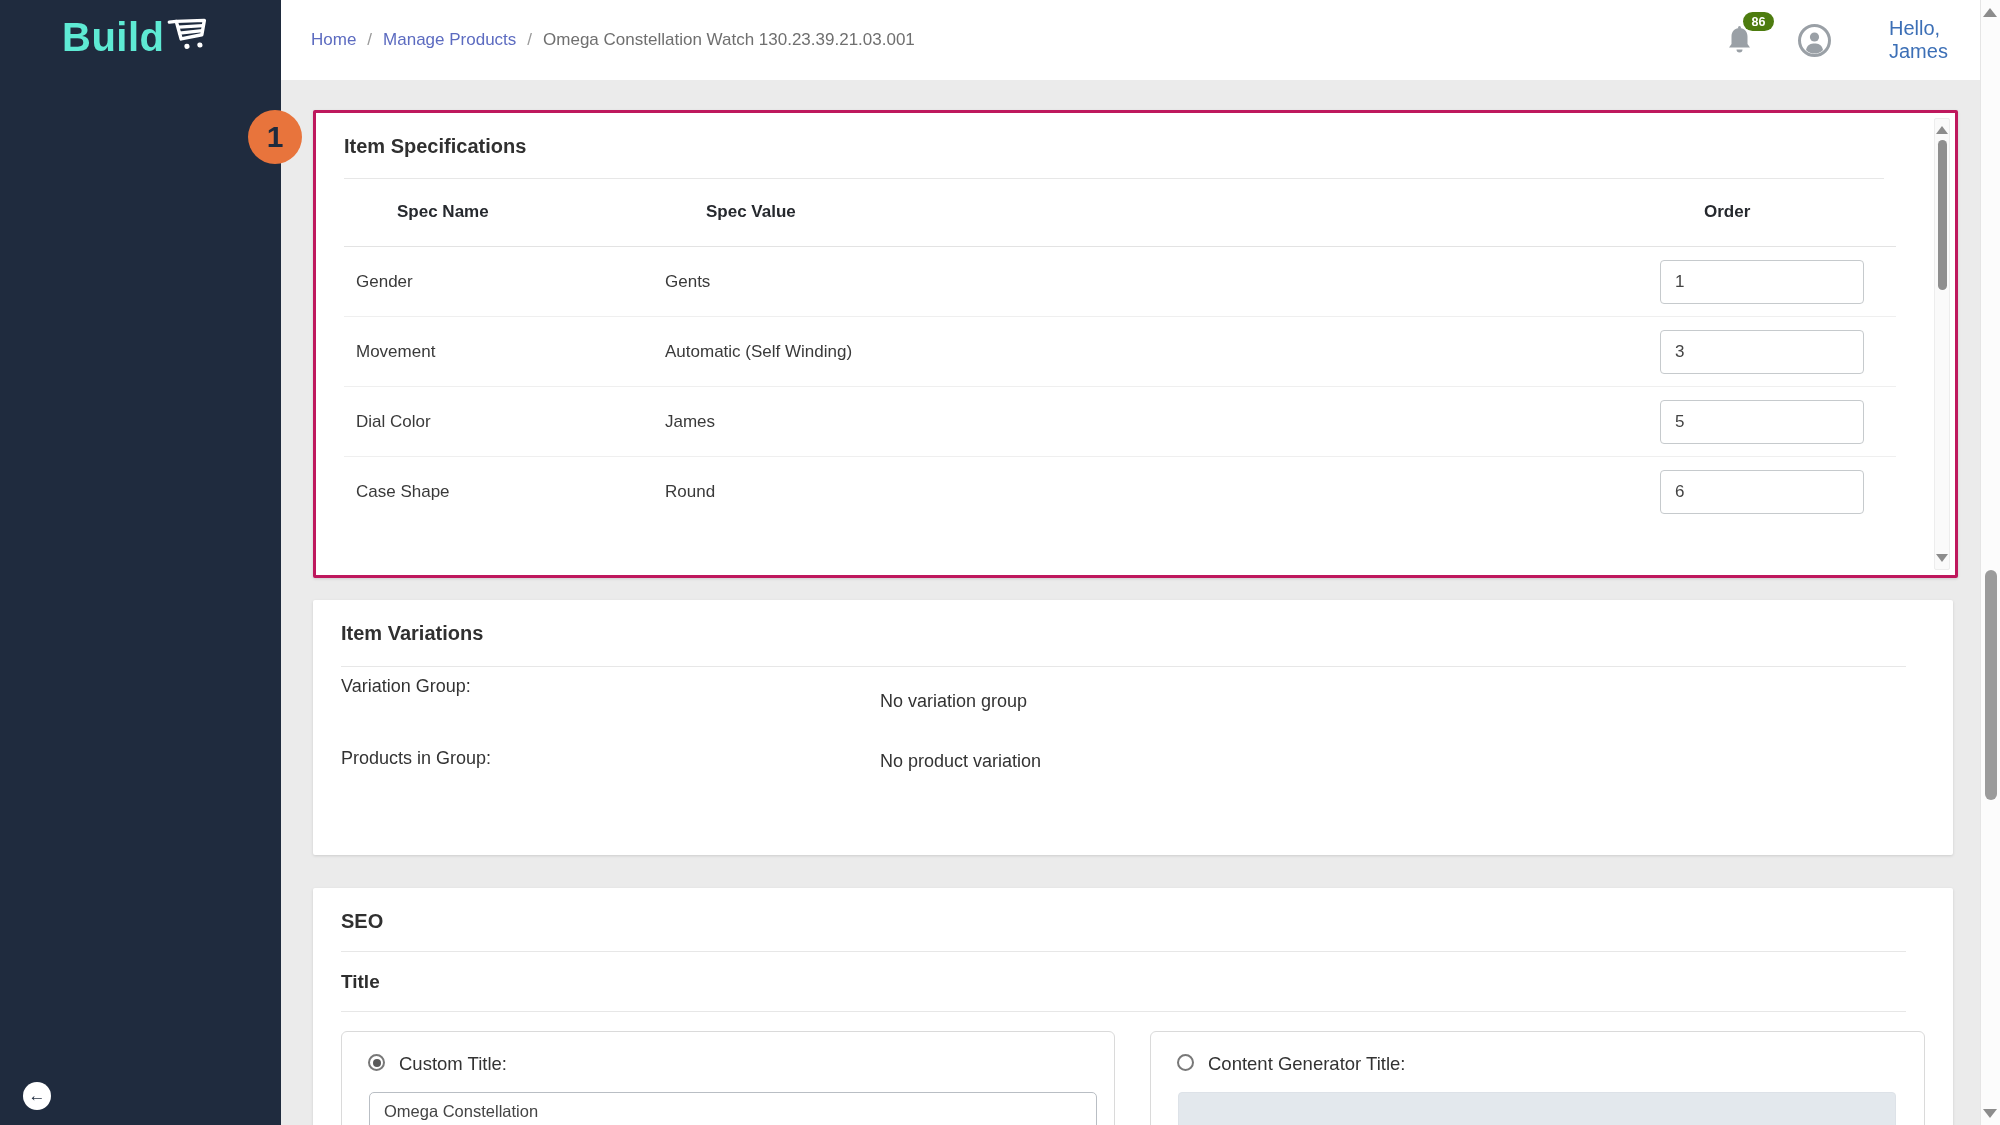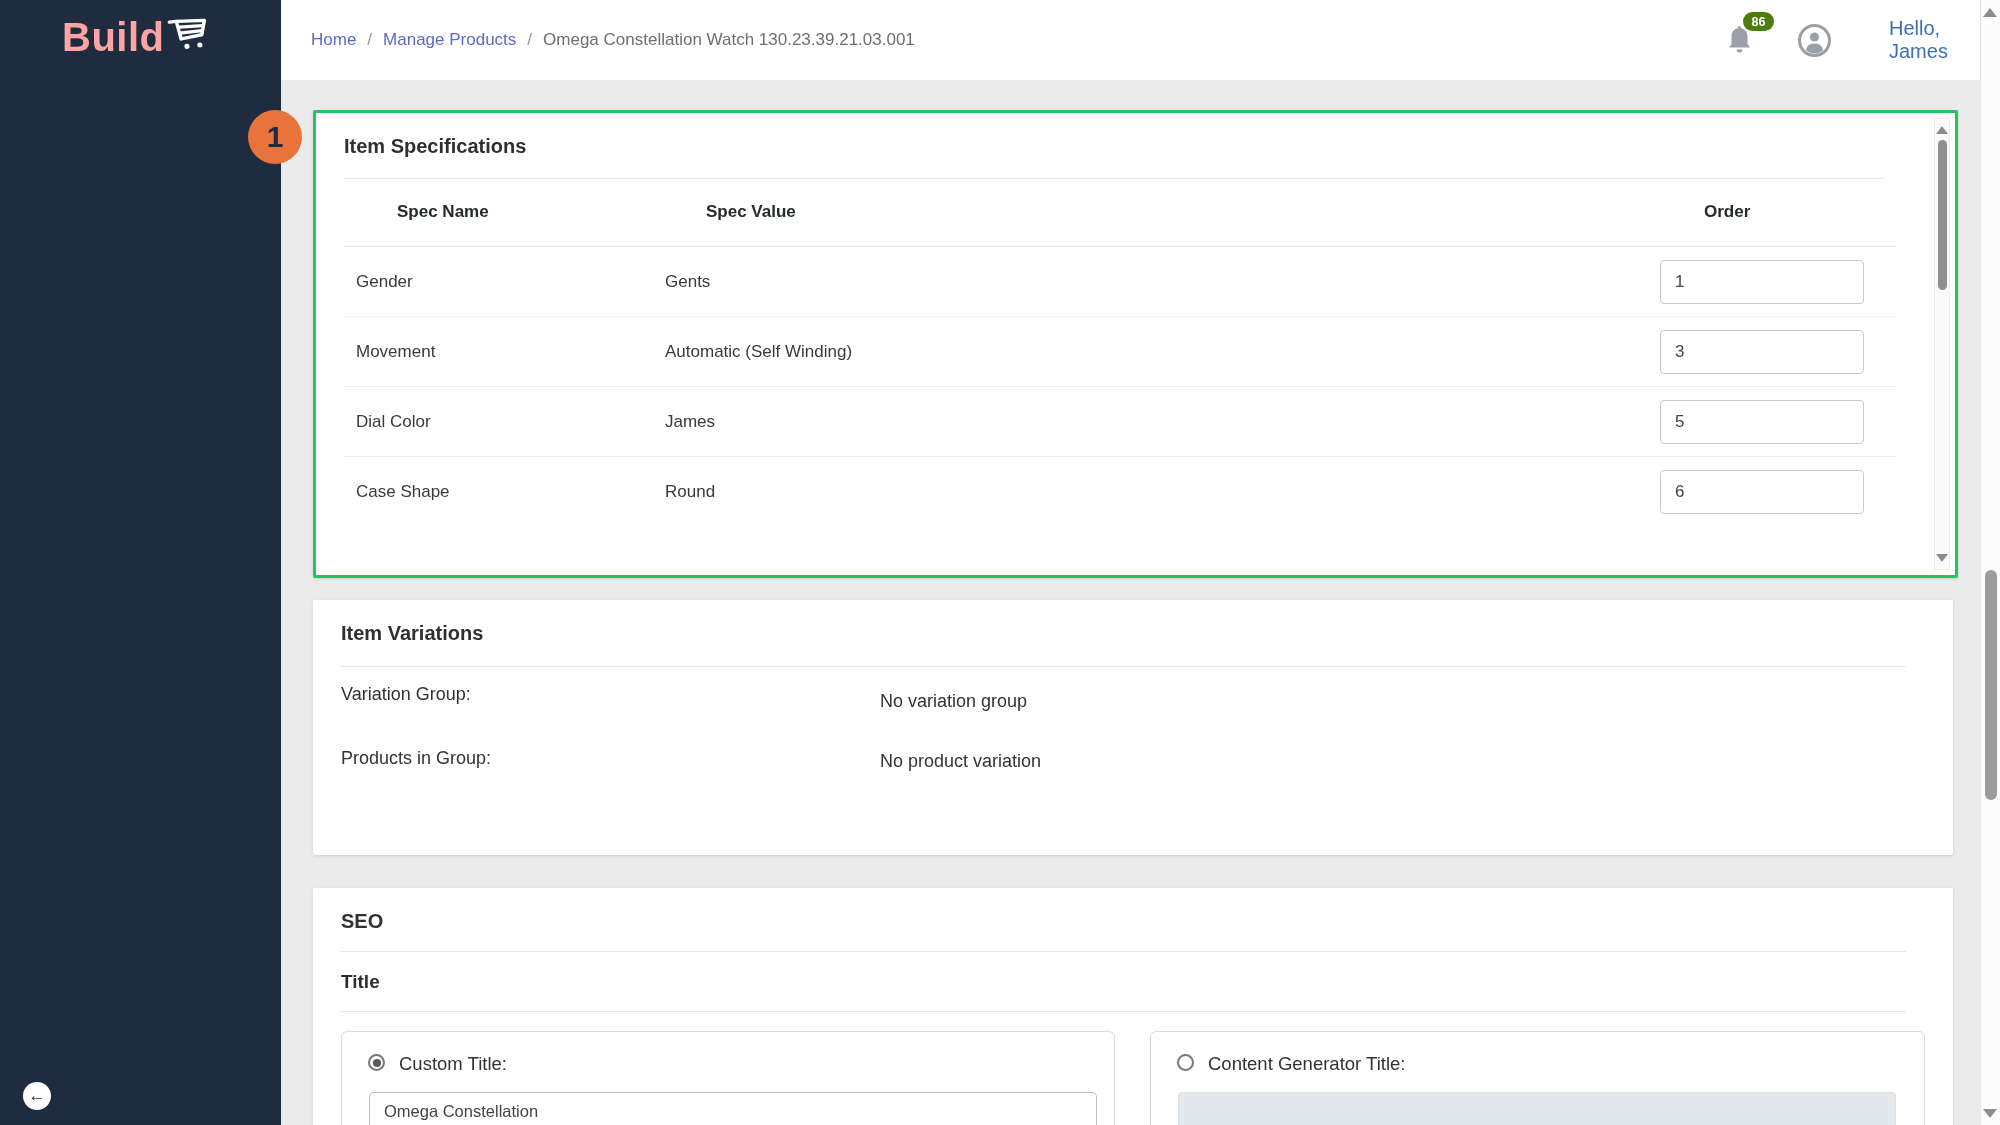--- a/index.html
+++ b/index.html
@@ -1,21 +1,21 @@
 <!DOCTYPE html>
 <html><head>
 <meta charset="utf-8">
 <style>
   * { margin:0; padding:0; box-sizing:border-box; }
   html,body { width:2000px; height:1125px; overflow:hidden; }
   body { font-family:"Liberation Sans", sans-serif; background:#ebebeb; position:relative; }
 
   
   .sidebar { position:absolute; left:0; top:0; width:281px; height:1125px; background:#1f2b3e; z-index:2; }
-  .logo { position:absolute; left:62px; top:14px; display:flex; align-items:center; color:#fca5a5; }
+  .logo { position:absolute; left:62px; top:14px; display:flex; align-items:center; color:#5eead4; }
   .logo-text { font-size:40px; font-weight:700; letter-spacing:0.5px; }
   .logo-cart { margin-left:4px; transform:rotate(-6deg); }
   .back-btn { position:absolute; left:23px; top:1082px; width:28px; height:28px; border-radius:50%;
               background:#fff; display:flex; align-items:center; justify-content:center;
               color:#1f2b3e; font-size:17px; font-weight:700; cursor:pointer; }
 
   
   .header { position:absolute; left:281px; top:0; width:1699px; height:80px; background:#fff; z-index:1; }
   .breadcrumb { position:absolute; left:30px; top:0; height:80px; display:flex; align-items:center; font-size:17px; }
   .crumb-link { color:#5c6bc0; text-decoration:none; cursor:pointer; }
@@ -34,21 +34,21 @@
   .card { position:absolute; background:#fff; border-radius:2px; box-shadow:0 1px 3px rgba(0,0,0,.13); }
   .card-title { position:absolute; left:28px; top:22px; font-size:20px; font-weight:600; color:#303030; }
   .divider { position:absolute; height:1px; background:#e7e7e7; }
 
   
   .step-badge { position:absolute; left:248px; top:110px; width:54px; height:54px; border-radius:50%;
                 background:#e8743c; color:#1f2b3e; font-size:30px; font-weight:700;
                 display:flex; align-items:center; justify-content:center; z-index:6; }
 
   
-  .spec-panel { left:313px; top:110px; width:1645px; height:468px; border:3px solid #22c55e; overflow:hidden; z-index:4; }
+  .spec-panel { left:313px; top:110px; width:1645px; height:468px; border:3px solid #be185d; overflow:hidden; z-index:4; }
   .spec-divider { left:28px; width:1540px; top:65px; }
   .spec-table { position:absolute; left:0; top:65px; width:1608px; }
   .spec-hrow { position:relative; height:69px; border-bottom:1px solid #e3e3e3; margin:0 28px 0 28px; }
   .spec-hcell { position:absolute; top:50%; transform:translateY(-50%); font-size:17px; font-weight:700; color:#26292e;margin-left:41px; }
   .spec-row { position:relative; height:70px; margin:0 28px; border-bottom:1px solid #efefef; }
   .spec-row:last-child { border-bottom:none; }
   .spec-cell { position:absolute; top:50%; transform:translateY(-50%); font-size:17px; color:#3a3a3a; }
   .col-name { left:12px; }
   .col-value { left:321px; }
   .col-order { left:1319px; }
@@ -187,21 +187,21 @@
   <div class="inner-scroll">
     <div class="tri-up"></div>
     <div class="inner-thumb"></div>
     <div class="tri-down"></div>
   </div>
 </div>
 
 <div class="card var-card">
   <div class="card-title">Item Variations</div>
   <div class="divider var-divider"></div>
-  <span class="var-label" style="top:84px;">Variation Group:</span>
+  <span class="var-label" style="top:76px;">Variation Group:</span>
   <span class="var-value" style="top:91px;">No variation group</span>
   <span class="var-label" style="top:148px;">Products in Group:</span>
   <span class="var-value" style="top:151px;">No product variation</span>
 </div>
 
 <div class="card seo-card">
   <div class="card-title">SEO</div>
   <div class="divider seo-divider1"></div>
   <div class="seo-subtitle">Title</div>
   <div class="divider seo-divider2"></div>

